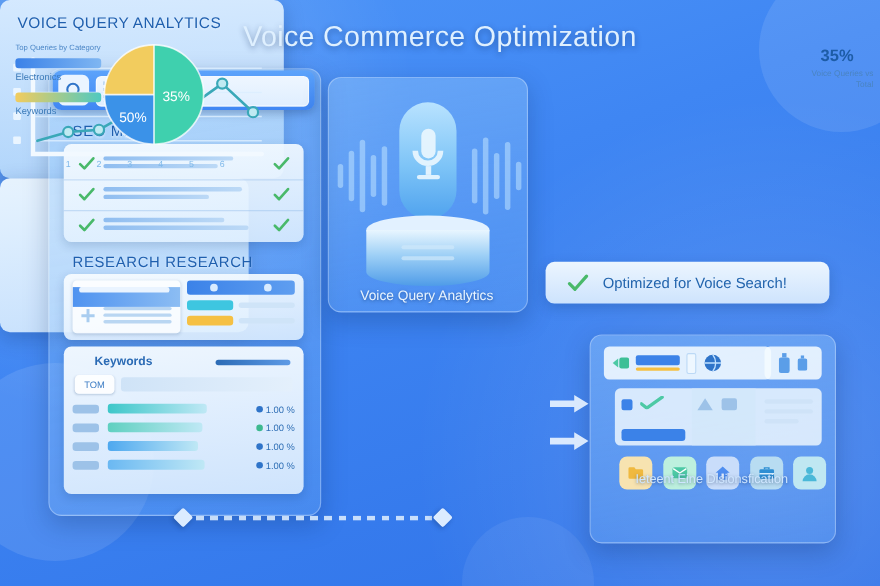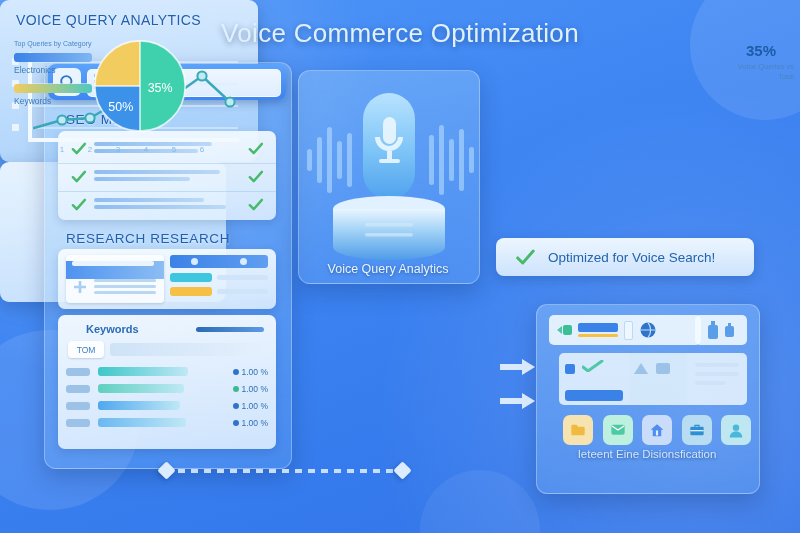--- a/index.html
+++ b/index.html
@@ -144,21 +144,21 @@
   #cc1 .base{margin-top:12px;height:11px;border-radius:3px;background:#3b82e8;}
   #cc2{width:48px;padding:7px 5px;background:rgba(210,231,250,.7);}
   #cc2 .tri{width:0;height:0;border-left:7px solid transparent;border-right:7px solid transparent;
             border-bottom:11px solid #9dc2e8;display:inline-block;}
   #cc2 .bx{width:14px;height:11px;border-radius:2px;background:#9dc2e8;display:inline-block;margin-left:4px;}
   #cc3{flex:1;padding:10px 8px;}
   #cc3 div{height:4px;border-radius:2px;background:#cfe3f8;margin-bottom:5px;}
   #iconRow{position:absolute;left:22px;top:106px;width:188px;height:38px;
            display:flex;align-items:center;justify-content:space-between;padding:0 4px;}
   .app-ico{width:30px;height:30px;border-radius:7px;display:flex;align-items:center;justify-content:center;}
-  #iconCaption{position:absolute;left:536px;top:448px;width:222px;text-align:center;
+  #iconCaption{position:absolute;left:536px;top:430px;width:222px;text-align:center;
                font-size:11.5px;color:#cfe6ff;text-shadow:0 1px 3px rgba(10,40,90,.5);}
   .arrow{position:absolute;color:#eaf4ff;}
 
   
   #connector{position:absolute;left:160px;top:462px;width:260px;height:18px;}
   #dash{position:absolute;left:18px;top:7px;width:232px;height:4px;
         background:repeating-linear-gradient(90deg,rgba(225,240,255,.85) 0 7px,rgba(225,240,255,0) 7px 13px);}
   .node{position:absolute;width:13px;height:13px;background:#dcecff;transform:rotate(45deg);
         border-radius:2px;box-shadow:0 2px 5px rgba(10,40,90,.3);}
 </style>

